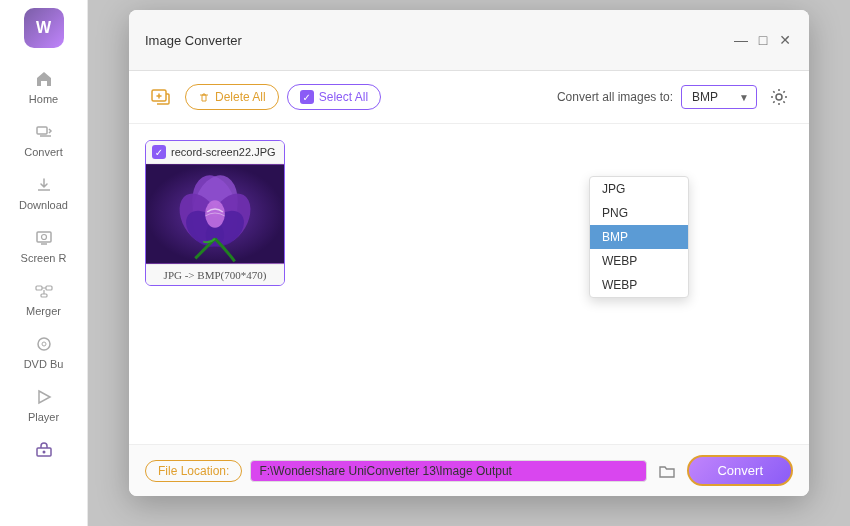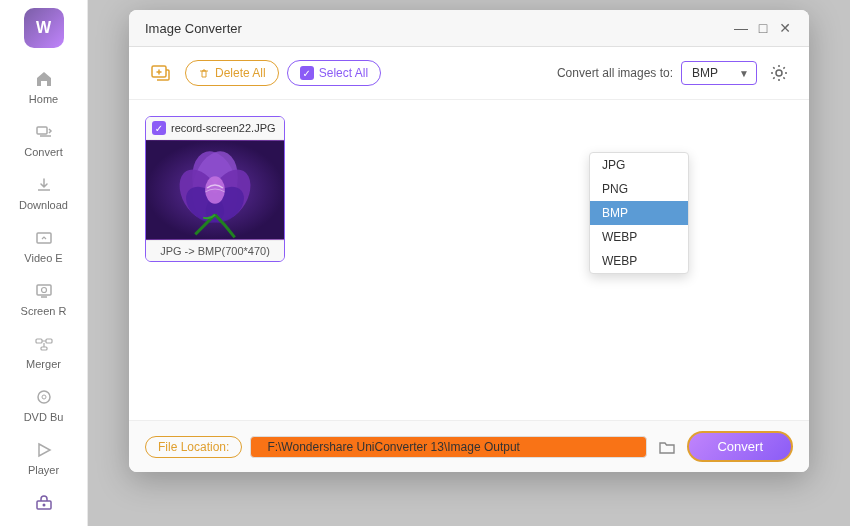--- a/index.html
+++ b/index.html
@@ -84,21 +84,21 @@
       border-radius: 8px;
       box-shadow: 0 8px 32px rgba(0,0,0,0.25);
       display: flex;
       flex-direction: column;
       overflow: hidden;
       position: relative;
       z-index: 10;
     }
     .dialog-titlebar {
       background: #f7f7f7;
-      padding: 10px 16px;
+      padding: 22px 16px;
       display: flex;
       align-items: center;
       justify-content: space-between;
       border-bottom: 1px solid #e0e0e0;
     }
     .dialog-title {
       font-size: 13px;
       font-weight: 500;
       color: #333;
     }
@@ -238,20 +238,21 @@
       width: 100%;
       height: 100%;
     }
     .image-caption {
       text-align: center;
       padding: 4px;
       font-size: 11px;
       color: #555;
       background: #f8f8f8;
       border-top: 1px solid #eee;
+      font-family: Liberation Serif, serif;
     }
 
     
     .dropdown-menu {
       position: absolute;
       top: 52px;
       right: 120px;
       background: #fff;
       border: 1px solid #ddd;
       border-radius: 4px;
@@ -284,24 +285,24 @@
       border-radius: 14px;
       padding: 3px 12px;
       color: #e0a030;
       font-size: 12px;
       white-space: nowrap;
     }
     .file-location-input {
       flex: 1;
       border: 1px solid #ddd;
       border-radius: 4px;
-      padding: 3px 16px;
+      padding: 3px 8px;
       font-size: 12px;
       color: #333;
-      background: #f97316;
+      background: #d946ef;
     }
     .folder-btn {
       width: 24px; height: 24px;
       display: flex; align-items: center; justify-content: center;
       cursor: pointer;
       color: #666;
     }
     .convert-btn {
       padding: 6px 28px;
       background: linear-gradient(135deg, #c084fc, #8b5cf6);
@@ -345,29 +346,20 @@
     <div class="icon-box">
       <svg width="18" height="18" viewBox="0 0 18 18">
           <path d="M9 3v8M6 8l3 3 3-3" stroke="#aaa" stroke-width="1.5" fill="none" stroke-linecap="round"></path>
           <path d="M3 14h12" stroke="#aaa" stroke-width="1.5"></path>
         </svg>
     </div>
     <span>Download</span>
   </div>
 
 
-  <div class="sidebar-item">
-    <div class="icon-box">
-      <svg width="18" height="18" viewBox="0 0 18 18">
-          <rect x="2" y="4" width="14" height="10" rx="1" fill="none" stroke="#aaa" stroke-width="1.5"></rect>
-          <path d="M7 10l2-2 2 2" stroke="#aaa" stroke-width="1.2" fill="none"></path>
-        </svg>
-    </div>
-    <span>Video E</span>
-  </div>
 
   <div class="sidebar-item">
     <div class="icon-box">
       <svg width="18" height="18" viewBox="0 0 18 18">
           <rect x="2" y="3" width="14" height="10" rx="1" fill="none" stroke="#aaa" stroke-width="1.5"></rect>
           <circle cx="9" cy="8" r="2.5" fill="none" stroke="#aaa" stroke-width="1.2"></circle>
           <path d="M6 15h6" stroke="#aaa" stroke-width="1.5"></path>
         </svg>
     </div>
     <span>Screen R</span>

